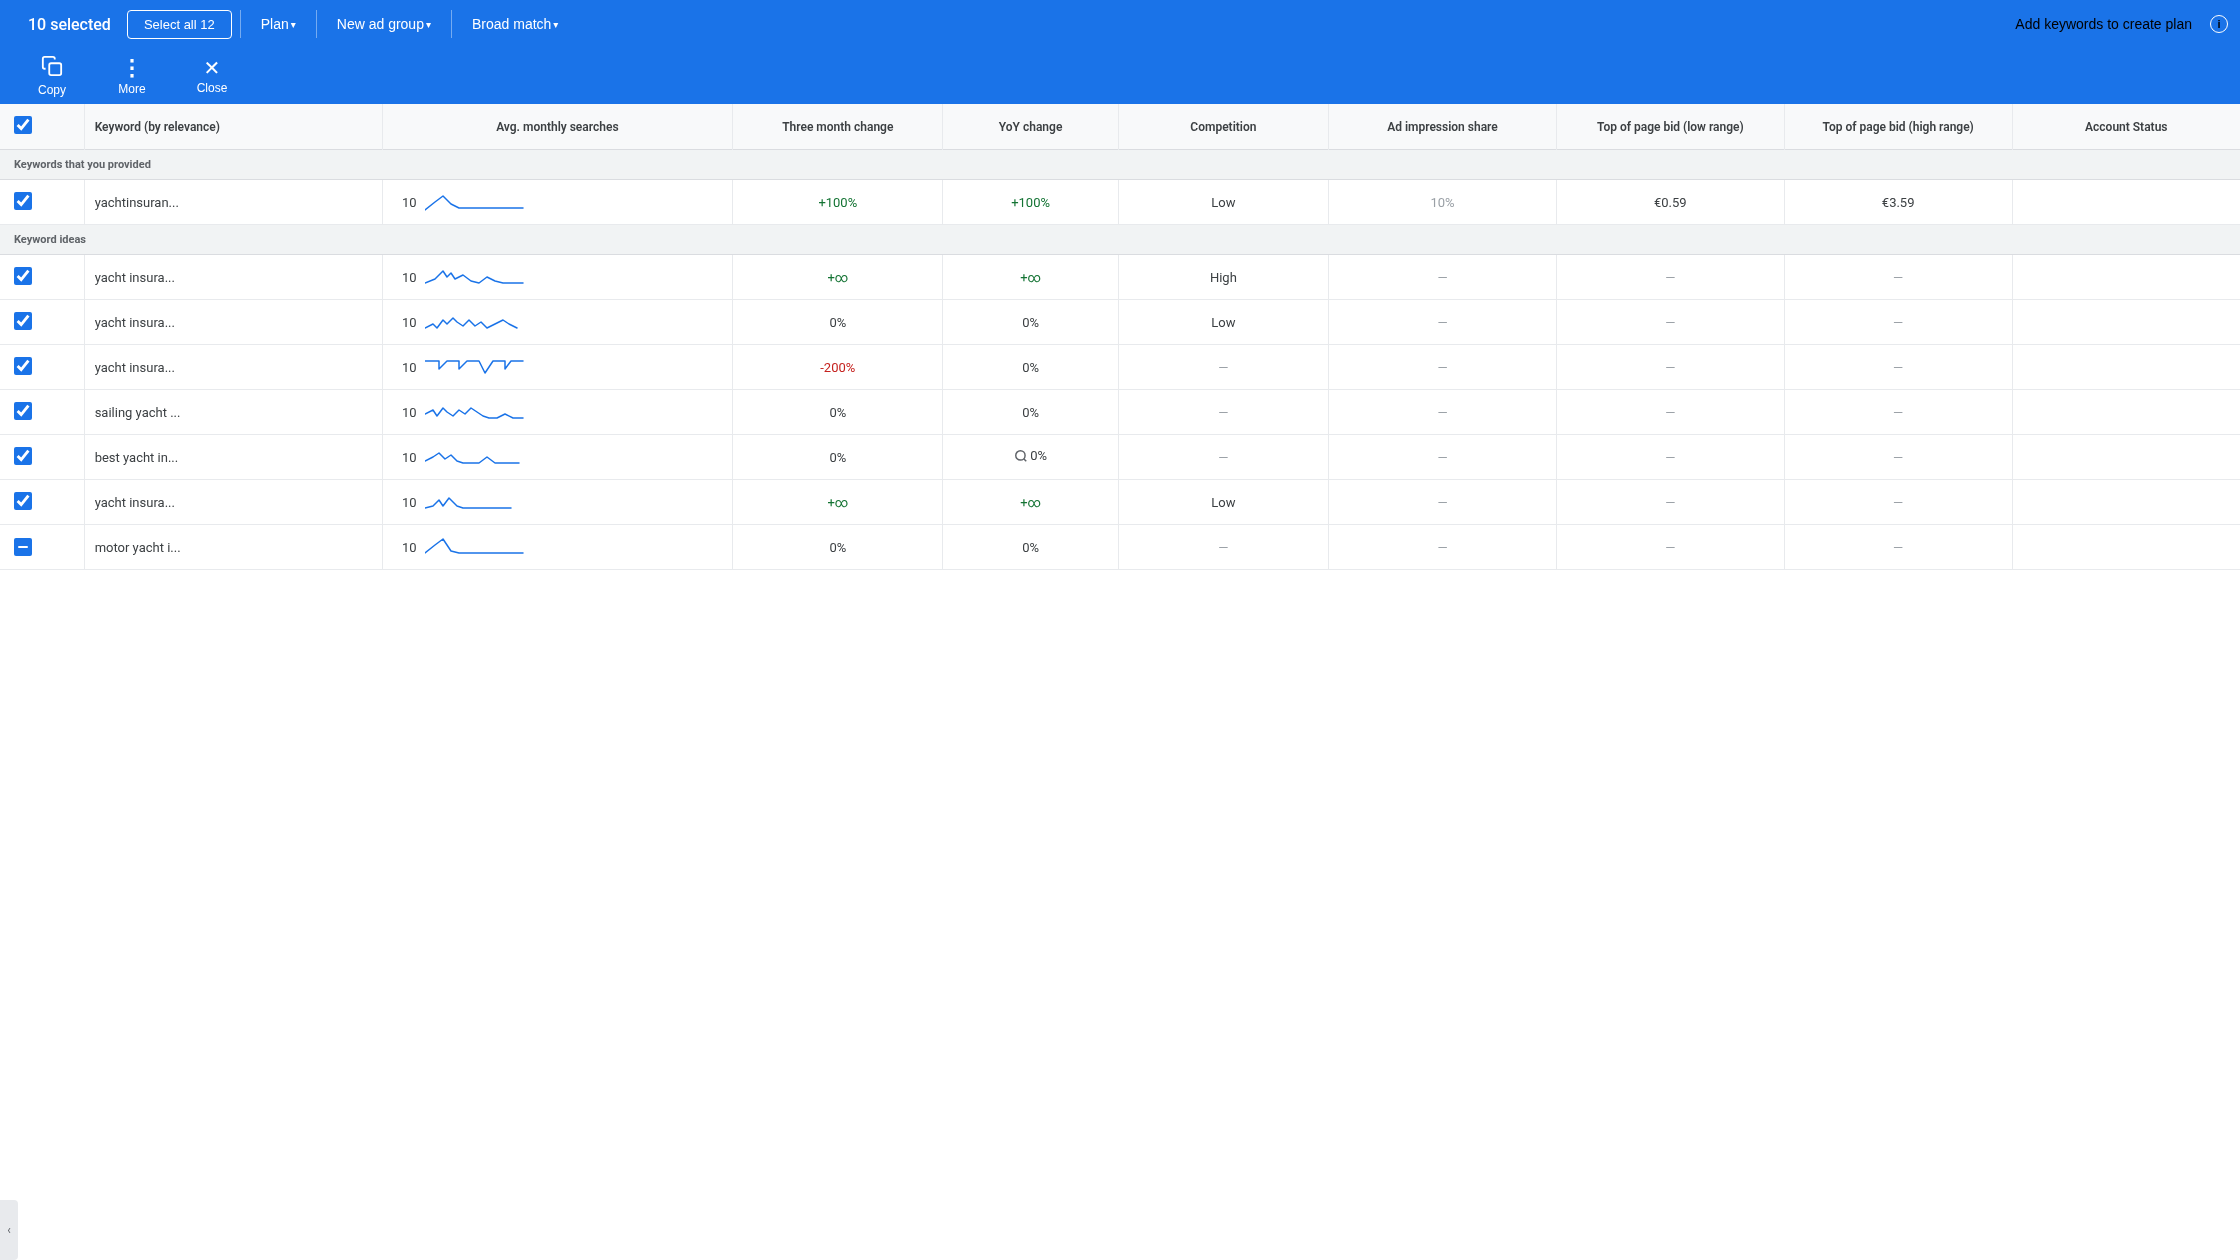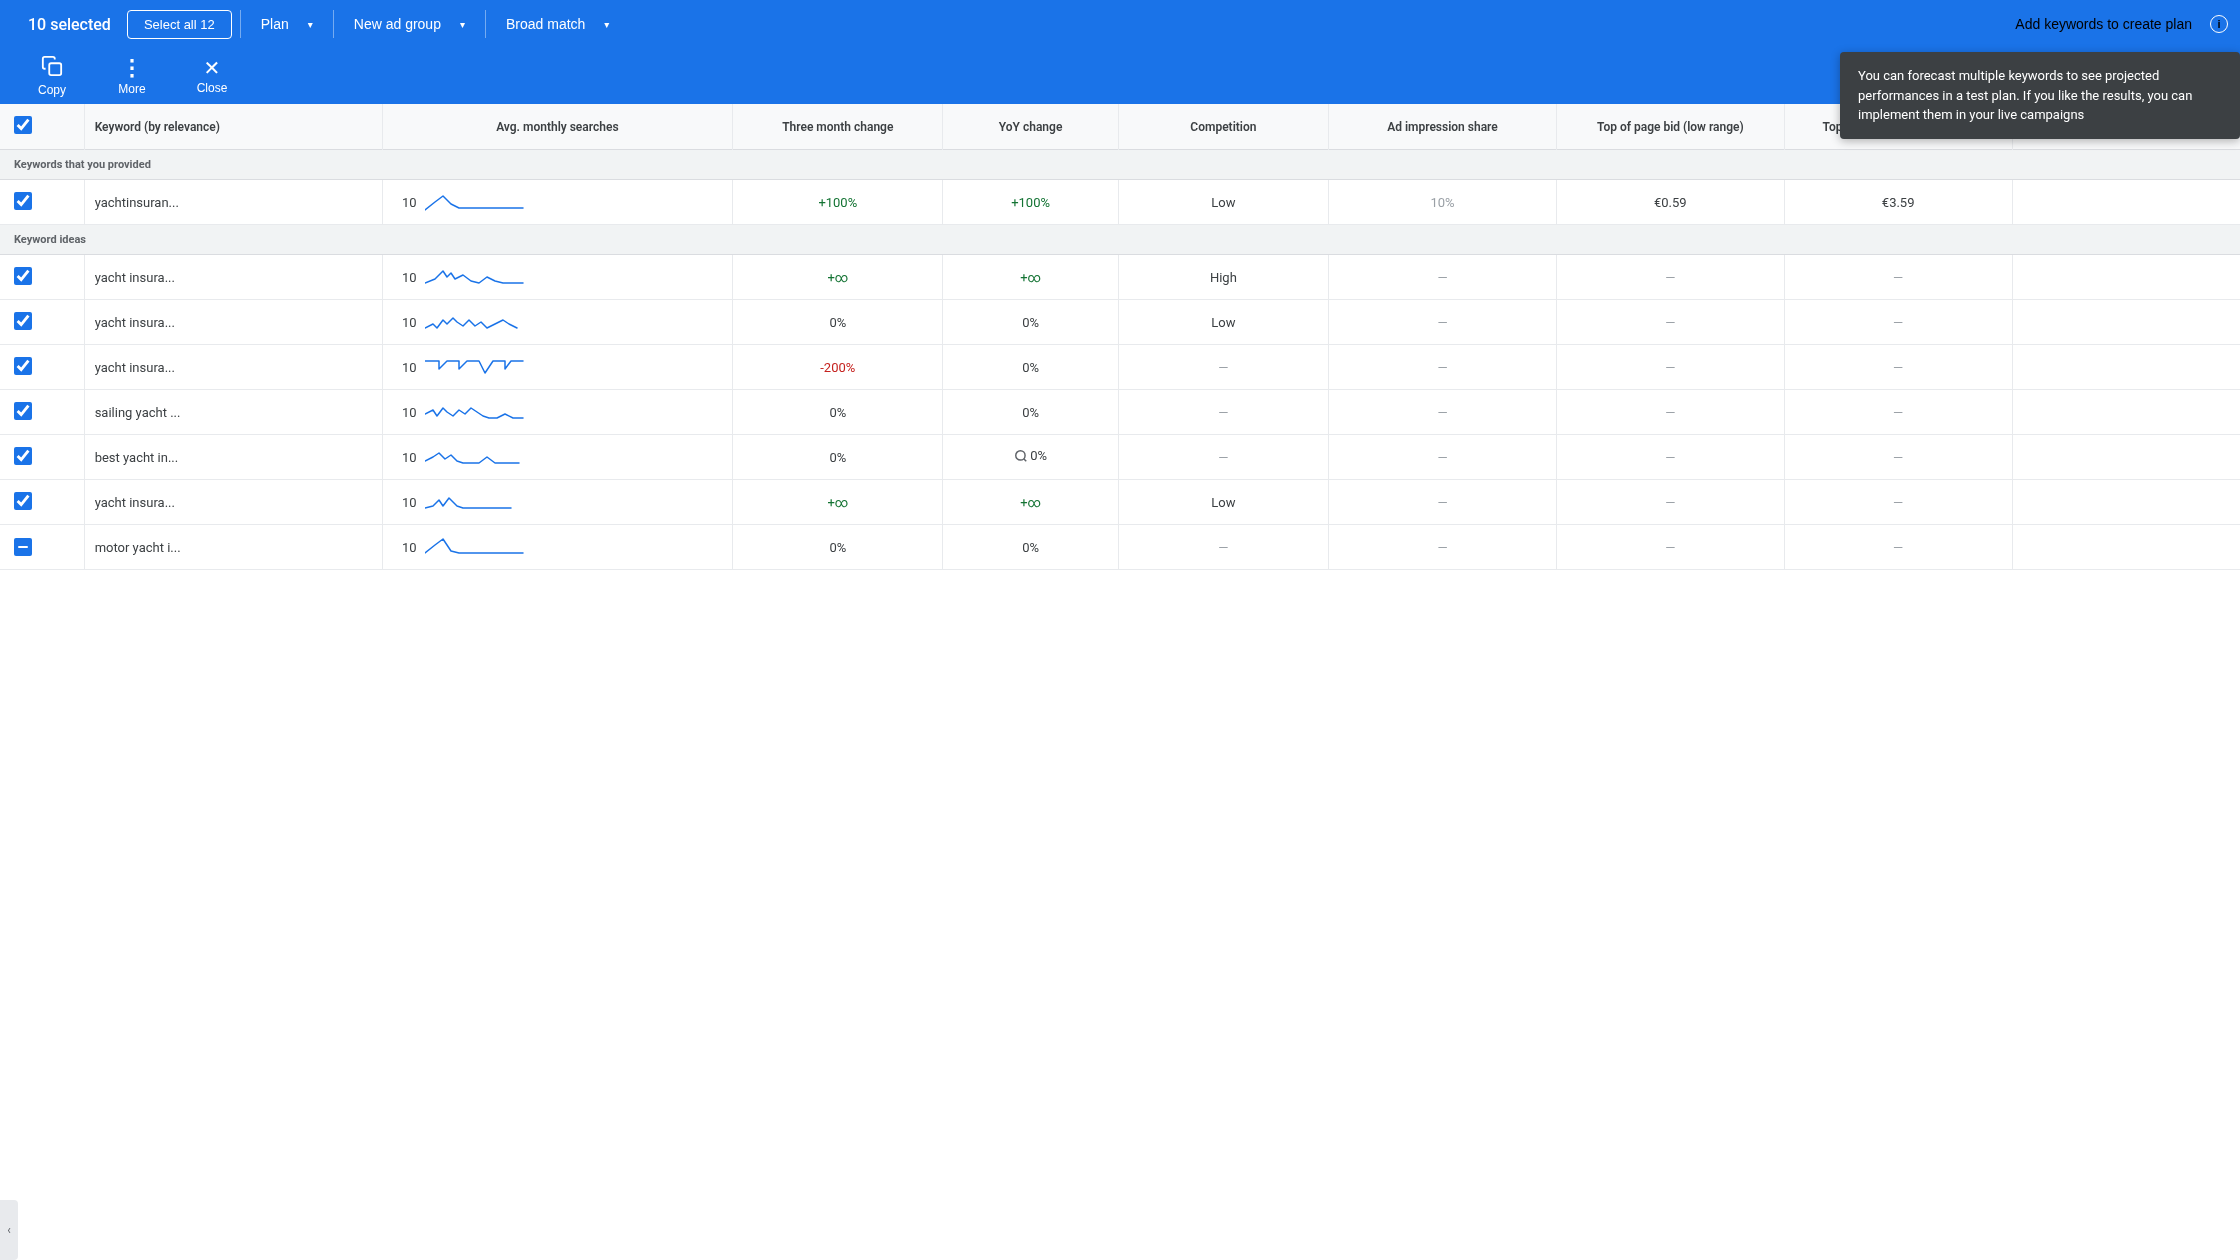--- a/index.html
+++ b/index.html
@@ -40,21 +40,21 @@
     }
     .toolbar-divider {
       width: 1px;
       height: 28px;
       background: rgba(255,255,255,0.4);
       margin: 0 8px;
     }
     .toolbar-dropdown-btn {
       display: flex;
       align-items: center;
-      gap: 19px;
+      gap: 2px;
       background: transparent;
       border: none;
       color: #fff;
       font-size: 14px;
       font-weight: 500;
       padding: 0 12px;
       cursor: pointer;
       white-space: nowrap;
     }
     .toolbar-dropdown-btn .chevron {
@@ -286,23 +286,20 @@
   </button>
   <button class="action-btn">
     <span class="icon-wrap" style="font-size:22px;font-weight:bold;">⋮</span>
     <span>More</span>
   </button>
   <button class="action-btn">
     <span class="icon-wrap" style="font-size:20px;">✕</span>
     <span>Close</span>
   </button>
 
-  <div class="tooltip-box">
-    <span>You can forecast multiple keywords to see projected performances in a test plan. If you like the results, you can implement them in your live campaigns</span>
-  </div>
 </div>
 
 <div class="table-wrap">
   <table>
     <thead>
       <tr>
         <th class="th-cb">
           <input type="checkbox" class="cb" checked="" style="">
         </th>
         <th class="col-keyword">

